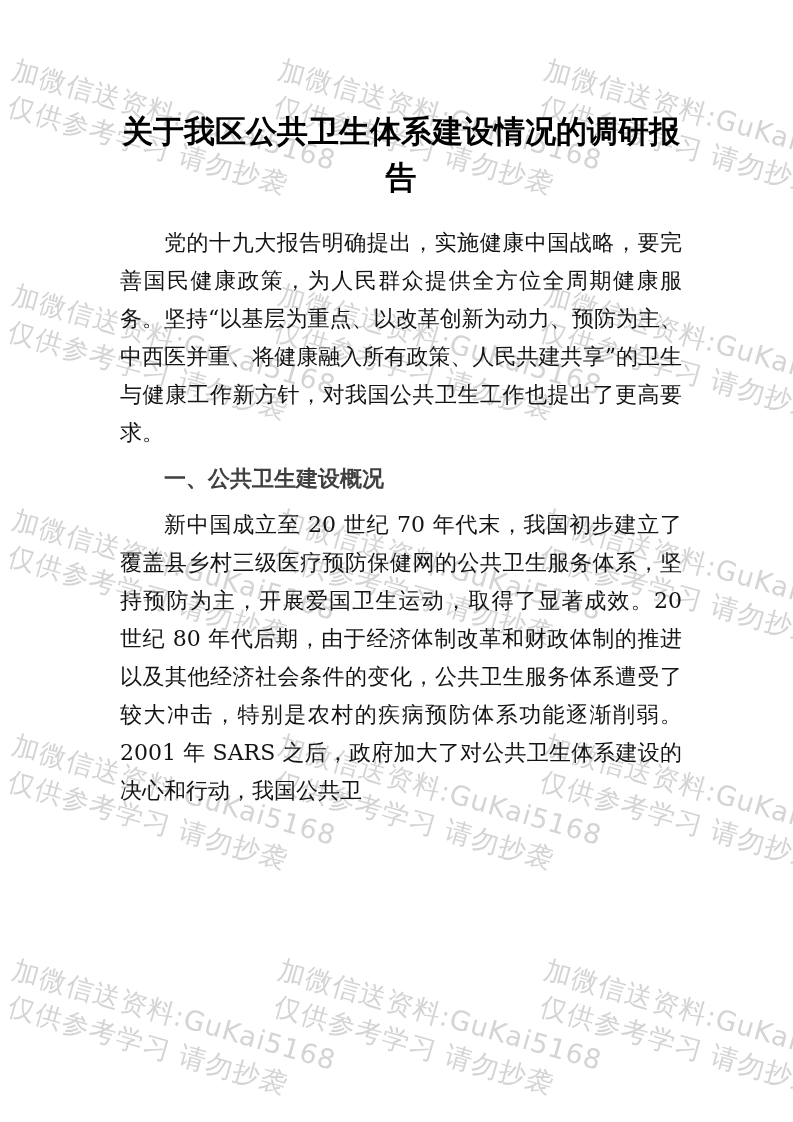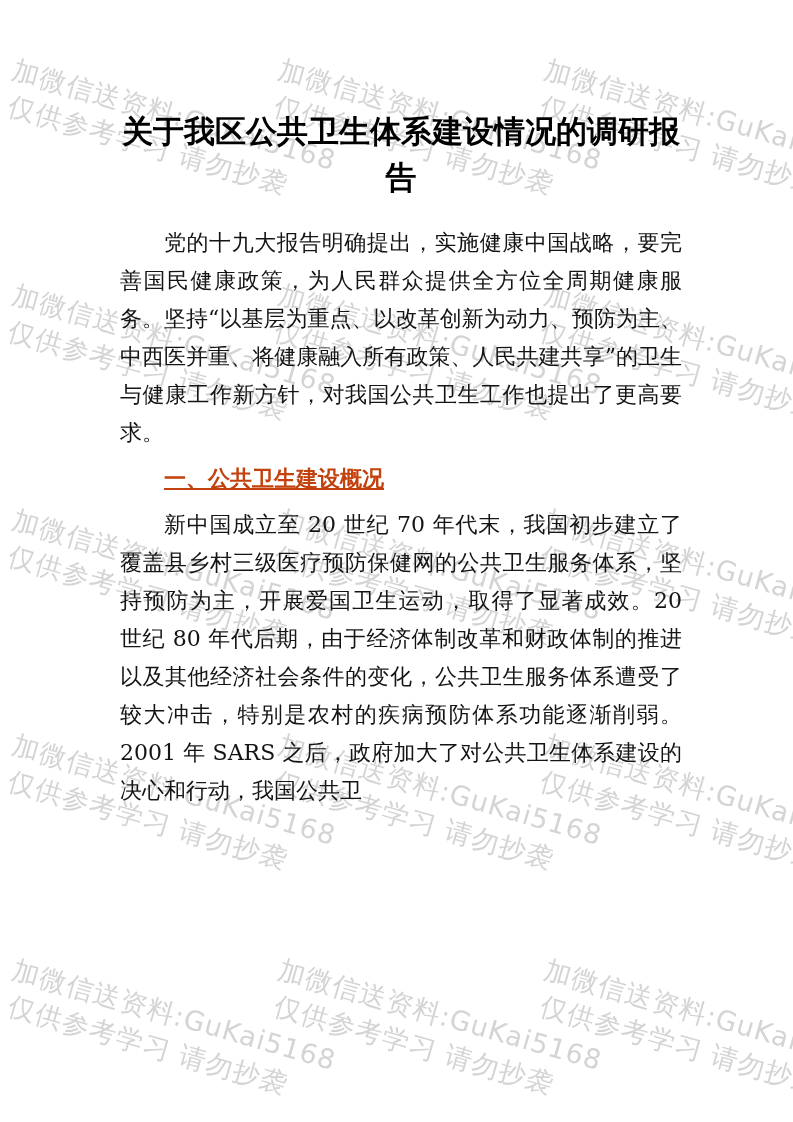--- a/index.html
+++ b/index.html
@@ -139,18 +139,18 @@
         <div class="wm-line1">加微信送资料:GuKai5168</div>
         <div class="wm-line2">仅供参考学习 请勿抄袭</div>
       </div>
     </div>
 
   <div class="content">
     <h1 class="doc-title">关于我区公共卫生体系建设情况的调研报告</h1>
     <div class="paragraphs">
 
     <p class="body">党的十九大报告明确提出，实施健康中国战略，要完善国民健康政策，为人民群众提供全方位全周期健康服务。坚持“以基层为重点、以改革创新为动力、预防为主、中西医并重、将健康融入所有政策、人民共建共享”的卫生与健康工作新方针，对我国公共卫生工作也提出了更高要求。</p>
-        <p class="heading" style="color: #c2410c; text-decoration: underline;">一、公共卫生建设概况</p>
+        <p class="heading" style="color: #404040;">一、公共卫生建设概况</p>
         <p class="body">新中国成立至 20 世纪 70 年代末，我国初步建立了覆盖县乡村三级医疗预防保健网的公共卫生服务体系，坚持预防为主，开展爱国卫生运动，取得了显著成效。20 世纪 80 年代后期，由于经济体制改革和财政体制的推进以及其他经济社会条件的变化，公共卫生服务体系遭受了较大冲击，特别是农村的疾病预防体系功能逐渐削弱。2001 年 SARS 之后，政府加大了对公共卫生体系建设的决心和行动，我国公共卫</p>
       </div>
   </div>
 
 </div>
 
 </body></html>

